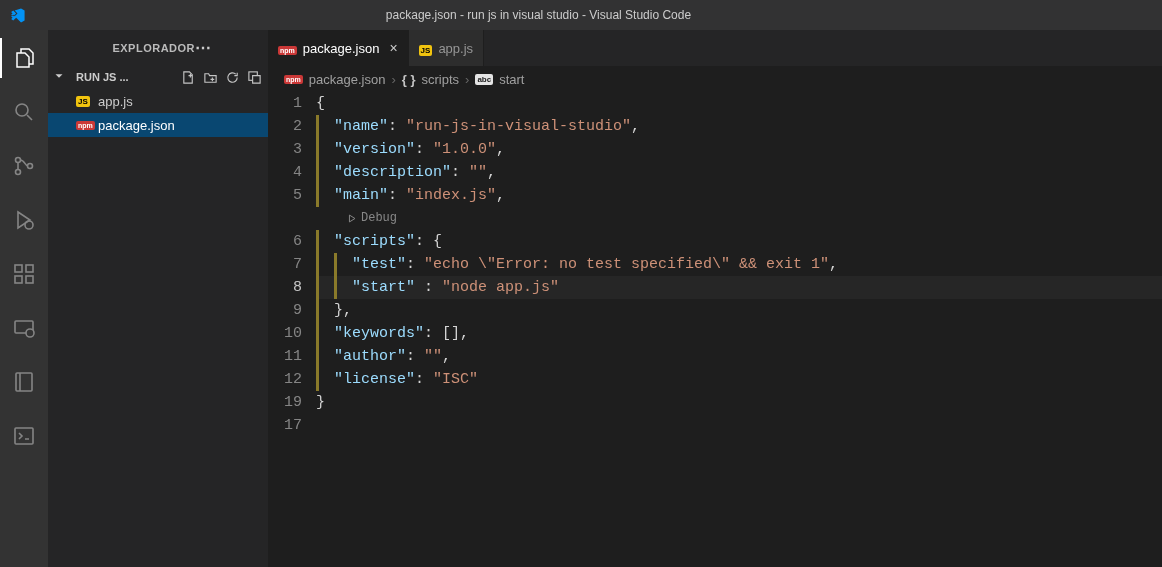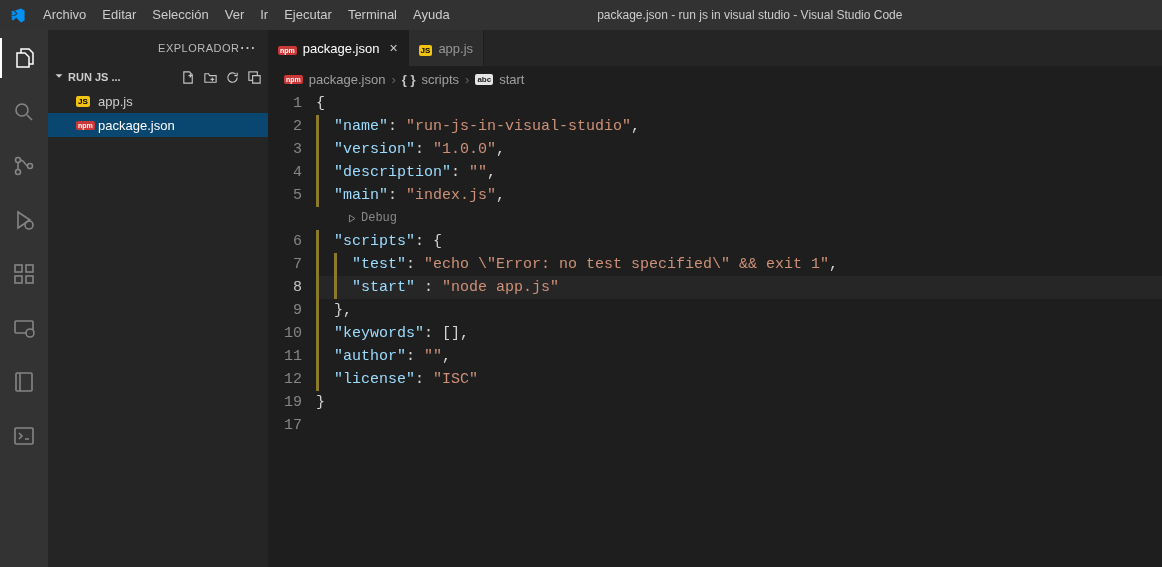--- a/index.html
+++ b/index.html
@@ -26,22 +26,22 @@
   padding-top: 8px; gap: 14px;
 }
 .act-item { width: 48px; height: 40px; display: flex; align-items: center; justify-content: center; color: #858585; cursor: pointer; }
 .act-item.active { color: #ffffff; border-left: 2px solid #fff; }
 .act-item svg { width: 24px; height: 24px; }
 .sidebar {
   width: 220px; background: #252526;
   display: flex; flex-direction: column;
 }
 .side-header {
-  height: 35px; display: flex; align-items: center; justify-content: flex-end;
-  padding: 0 12px 0 20px; color: #bbbbbb; font-size: 11px; letter-spacing: 0.5px;
+  height: 35px; display: flex; align-items: center; justify-content: center;
+  padding: 0 12px 0 20px; color: #bbbbbb; font-size: 11px; letter-spacing: 0.5px; font-weight: bold;
 }
 .side-dots { color: #cccccc; font-size: 16px; cursor: pointer; }
 .tree-header {
   height: 24px; display: flex; align-items: center; padding-left: 4px;
   font-size: 11px; font-weight: bold; color: #cccccc;
 }
 .tree-header .chev { margin-right: 2px; }
 .tree-actions { margin-left: auto; display: flex; gap: 6px; padding-right: 6px; }
 .tree-actions span { width: 16px; height: 16px; display: inline-flex; align-items: center; justify-content: center; color: #c5c5c5; cursor: pointer; }
 .file-item {
@@ -83,30 +83,20 @@
 </style>
 </head>
 <body>
 
 <div class="titlebar">
   <div class="app-icon">
     <svg viewBox="0 0 24 24" width="17" height="17">
         <path fill="#0098ff" d="M17 2l5 3v14l-5 3-9-9 4-4-4-4 9-3zM3 7l3-2 4 4-4 4-3-2 2-2-2-2zM3 17l3 2 4-4-4-4-3 2 2 2-2 2z" opacity="0.95"></path>
       </svg>
   </div>
-  <div class="menubar" id="menubar">
-      <div class="menu-item">Archivo</div>
-      <div class="menu-item">Editar</div>
-      <div class="menu-item">Selección</div>
-      <div class="menu-item">Ver</div>
-      <div class="menu-item">Ir</div>
-      <div class="menu-item">Ejecutar</div>
-      <div class="menu-item">Terminal</div>
-      <div class="menu-item">Ayuda</div>
-    </div>
   <div class="win-title">package.json - run js in visual studio - Visual Studio Code</div>
 </div>
 
 <div class="main">
   <div class="activitybar">
     <div class="act-item active">
       <svg viewBox="0 0 24 24" fill="none" stroke="currentColor" stroke-width="1.5">
           <path d="M8 3h8l4 4v11H8z"></path>
           <path d="M4 7h8l4 4v10H4z" fill="#333"></path>
         </svg>
@@ -163,21 +153,21 @@
     <div class="side-header">
       <span>EXPLORADOR</span>
       <span class="side-dots">⋯</span>
     </div>
     <div class="tree-header">
       <span class="chev">
         <svg width="14" height="14" viewBox="0 0 16 16">
             <path fill="#cccccc" d="M4 6l4 4 4-4z"></path>
           </svg>
       </span>
-      <span style="font-weight:bold;">RUN JS ...</span>
+      <span style="font-weight:bold;margin-left:8px;">RUN JS ...</span>
       <div class="tree-actions">
         <span>
             <svg width="15" height="15" viewBox="0 0 16 16" fill="none" stroke="#c5c5c5" stroke-width="1.2">
               <path d="M3 2h6l3 3v9H3z"></path>
               <path d="M8 6h4M10 4v4" stroke="#c5c5c5"></path>
             </svg>
           </span>
         <span>
             <svg width="15" height="15" viewBox="0 0 16 16" fill="none" stroke="#c5c5c5" stroke-width="1.2">
               <path d="M2 4h4l1 2h7v7H2z"></path>

